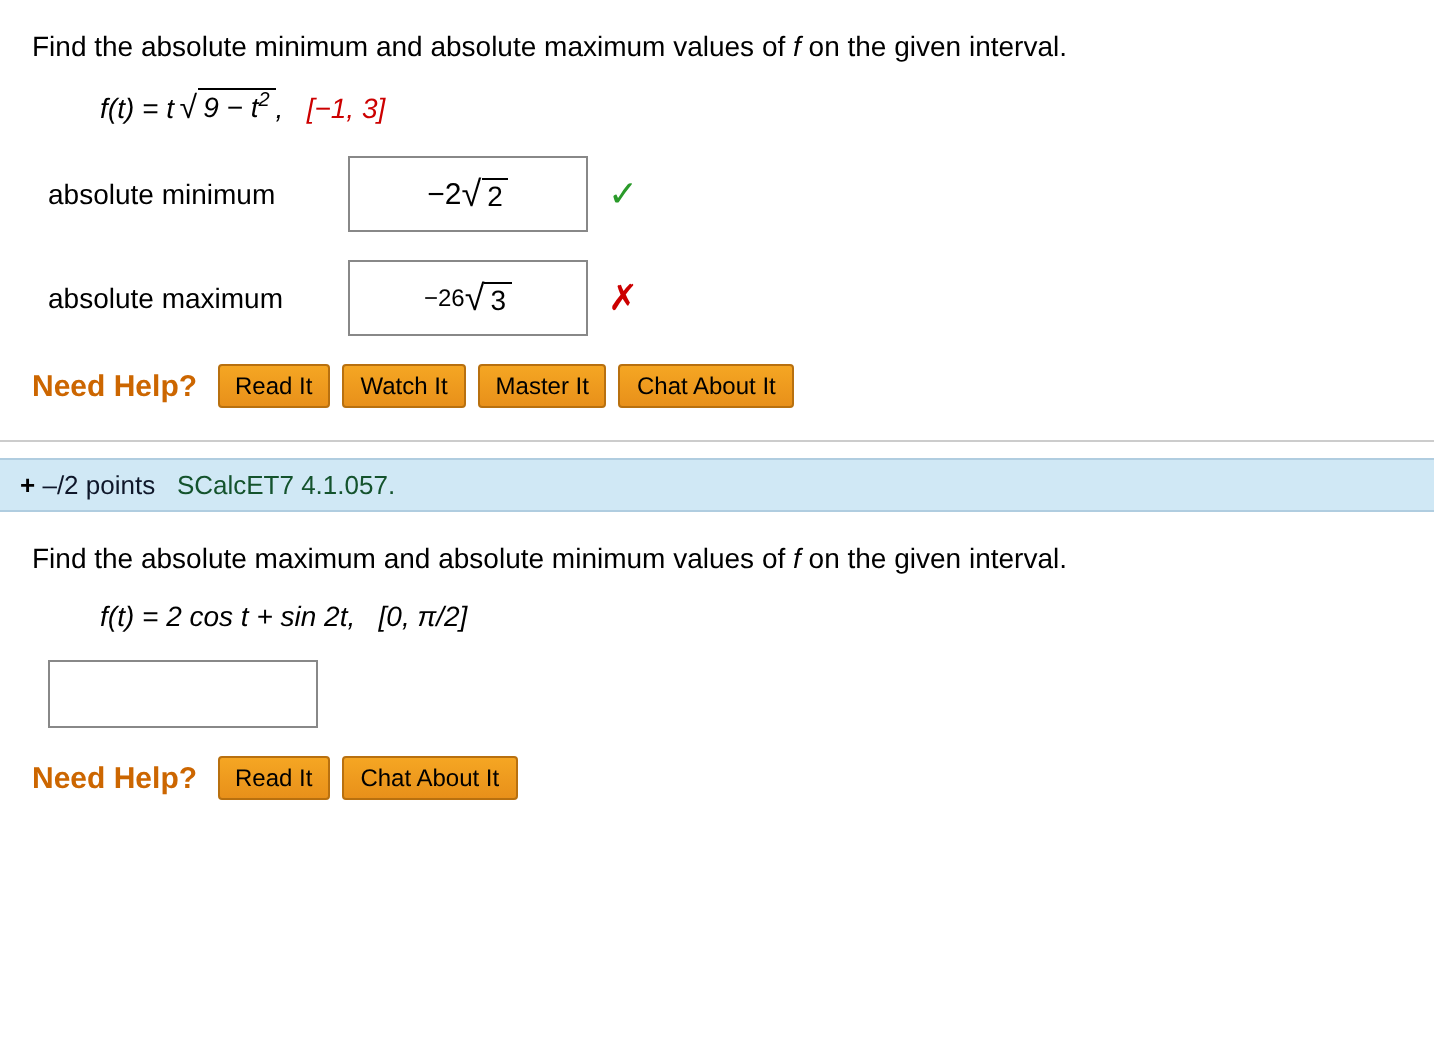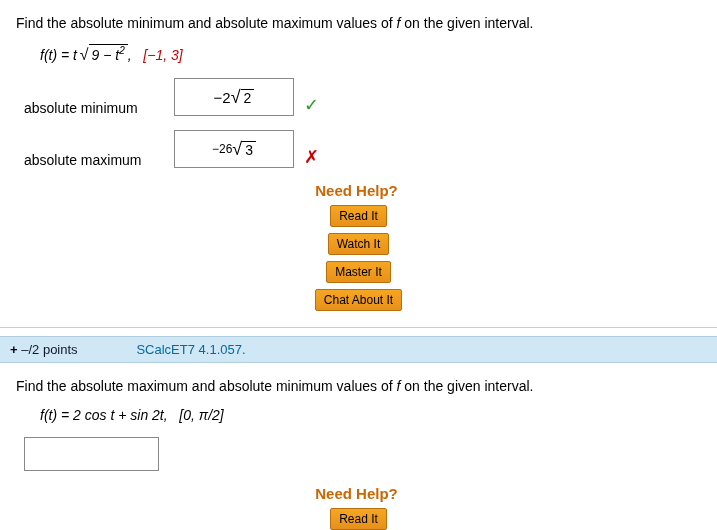--- a/index.html
+++ b/index.html
@@ -20,28 +20,28 @@
       font-size: 14px;
       margin-bottom: 10px;
       line-height: 1.6;
     }
 
     .problem-text .italic {
       font-style: italic;
     }
 
     .formula-line {
-      margin-left: 24px;
+      margin-left: 34px;
       font-size: 14px;
       margin-bottom: 14px;
     }
 
     .answer-row {
       display: flex;
-      align-items: flex-end;
+      align-items: center;
       margin-bottom: 14px;
       margin-left: 8px;
     }
 
     .answer-label {
       width: 150px;
       font-size: 14px;
       color: #000;
     }
 
@@ -55,21 +55,20 @@
       margin-left: 10px;
       font-size: 18px;
       color: #cc0000;
     }
 
     .need-help-row {
       display: flex;
       align-items: center;
       gap: 6px;
       margin-top: 8px;
-      flex-direction: column;
     }
 
     .need-help-label {
       color: #cc6600;
       font-size: 15px;
       font-weight: bold;
       margin-right: 4px;
     }
 
     .help-button {
@@ -91,22 +90,21 @@
       border-top: 1px solid #b0cde0;
       border-bottom: 1px solid #b0cde0;
     }
 
     .section-header .points {
       color: #0f172a;
       font-weight: normal;
     }
 
     .section-header .problem-id {
-      color: #0369a1;
-      margin-left: 48px;
+      color: #14532d;
     }
 
     .math-formula {
       font-style: italic;
     }
 
     
     .math-input-box {
       width: 120px;
       height: 38px;

